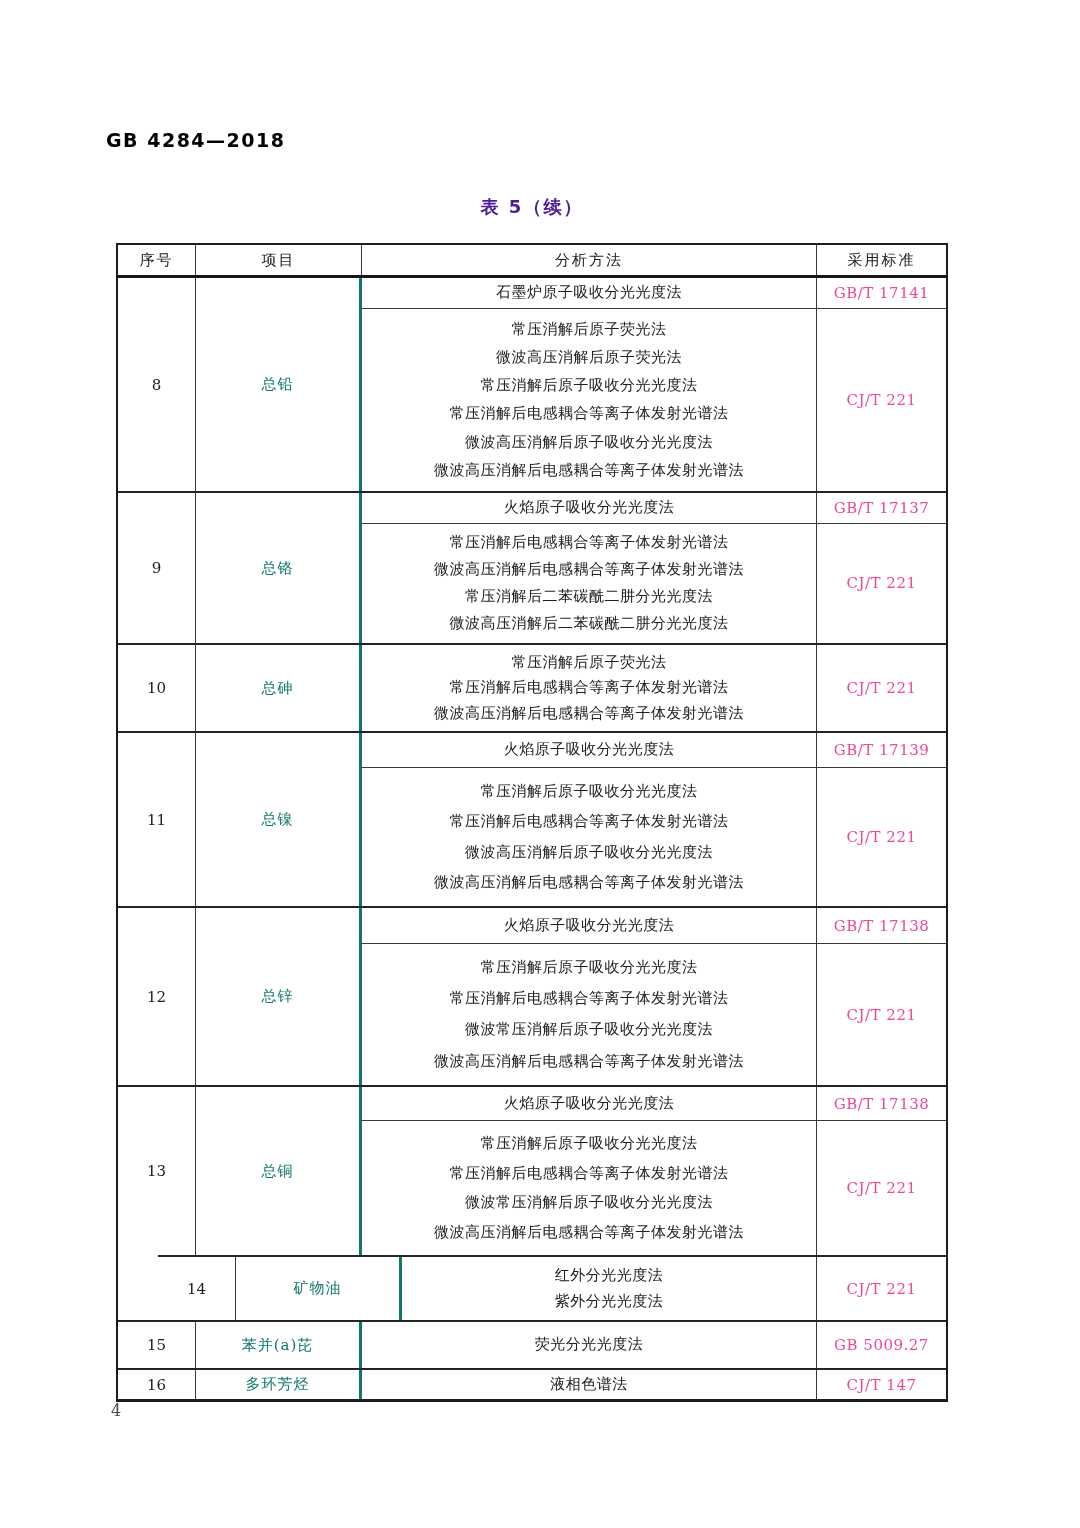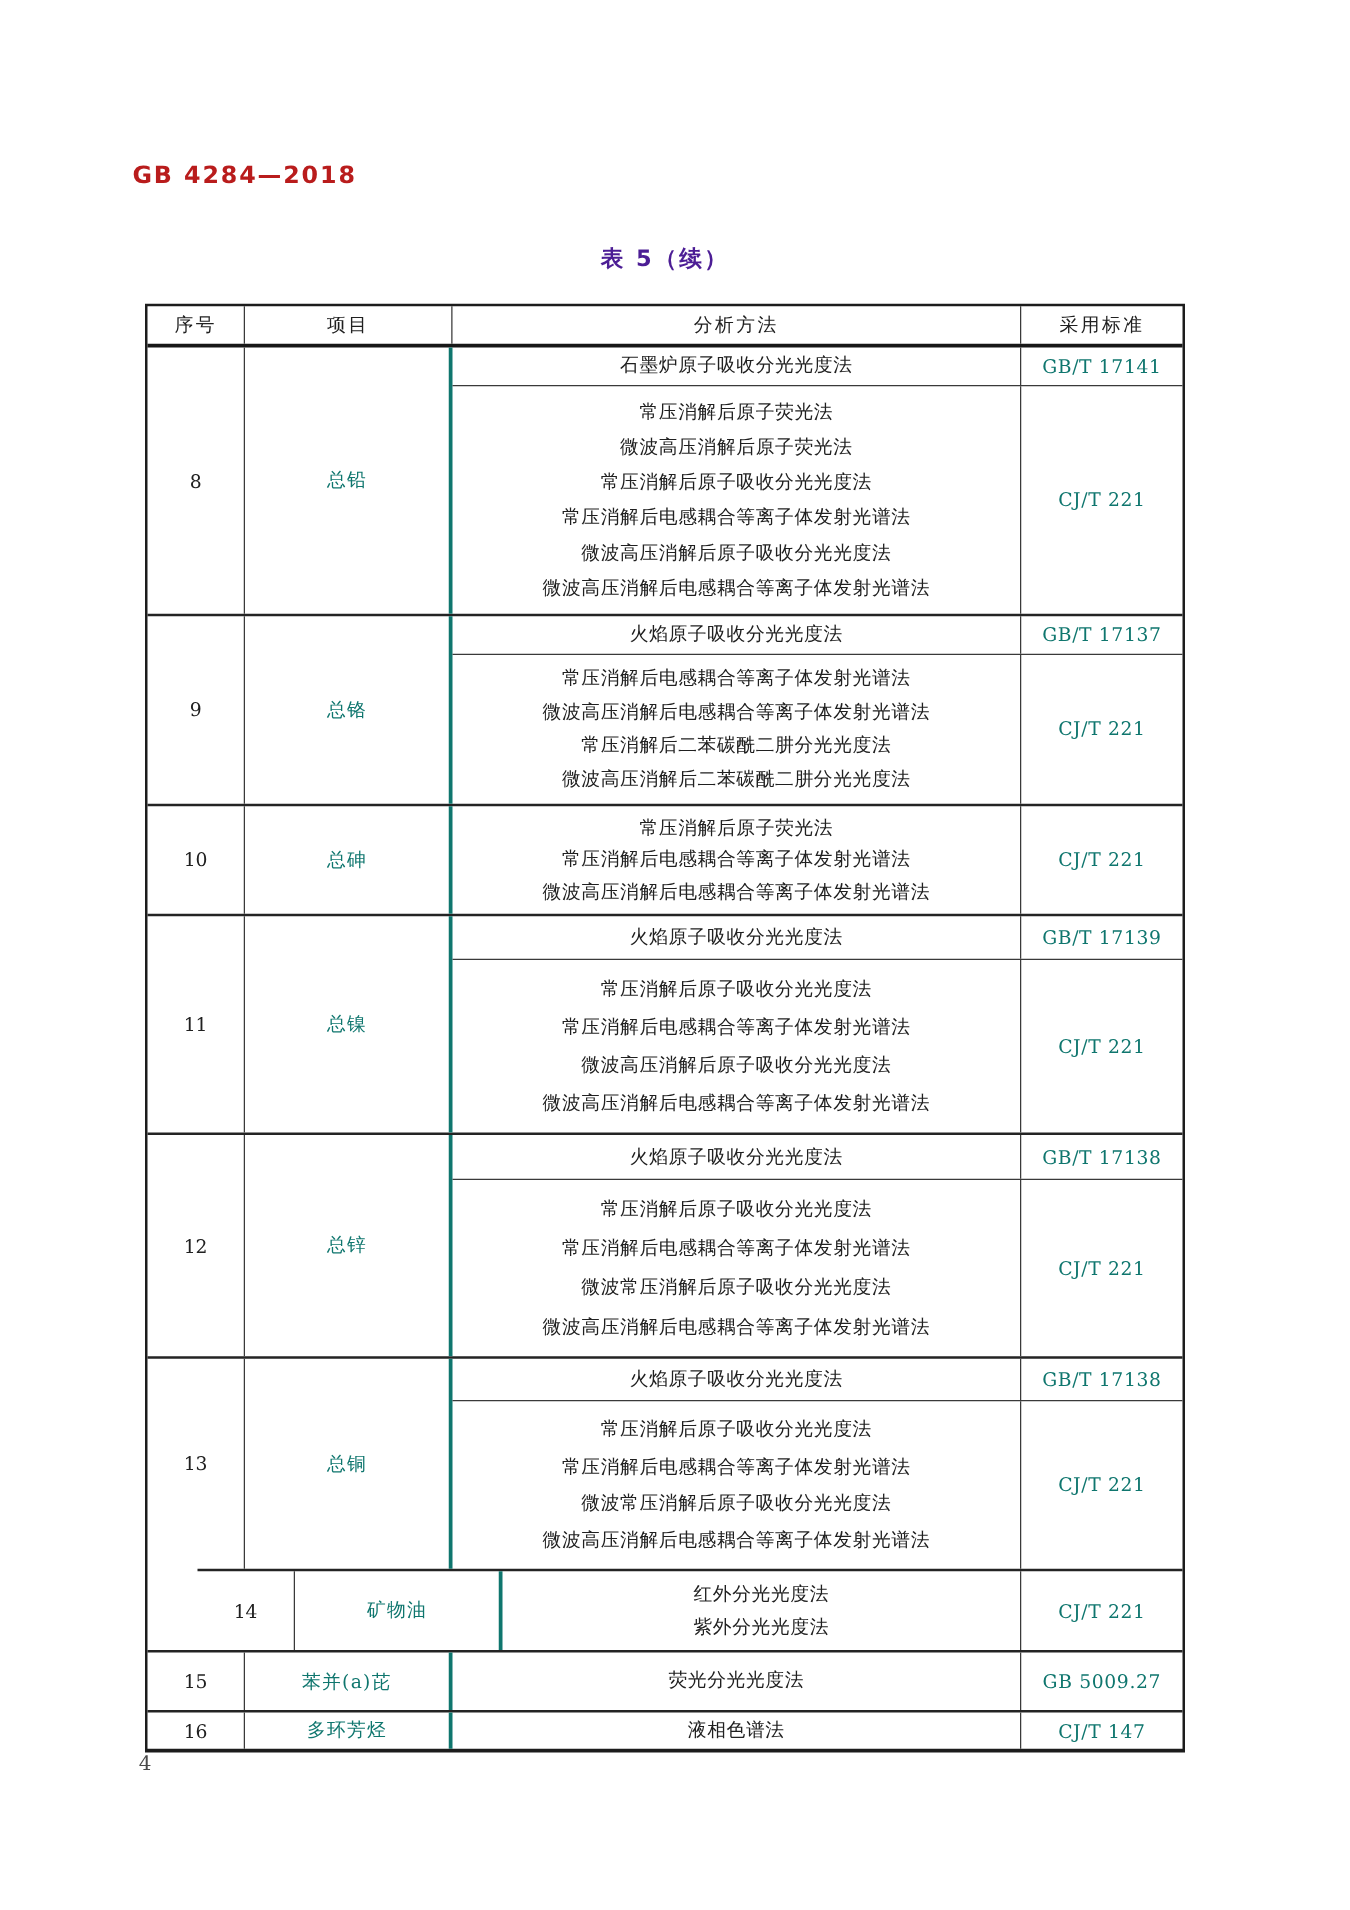--- a/index.html
+++ b/index.html
@@ -11,21 +11,21 @@
     position:relative;
   }
   .page {
     position:absolute; inset:0;
     background:#ffffff;
   }
   .doc-number {
     position:absolute; left:106px; top:129px;
     font-family:"DejaVu Sans","Liberation Sans",sans-serif;
     font-weight:700; font-size:19px; letter-spacing:1.5px;
-    color:#b91c1c;
+    color:#000000;
   }
   .table-title {
     position:absolute; left:116px; top:195px; width:832px;
     text-align:center;
     font-family:"DejaVu Sans","Liberation Sans",sans-serif;
     font-weight:700; font-size:18px; letter-spacing:2px;
     color:#4c1d95;
   }
   .std-table {
     position:absolute; left:116px; top:243px; width:832px;
@@ -68,21 +68,21 @@
     flex:1;
     display:flex; flex-direction:column;
     justify-content:space-evenly; align-items:center;
     text-align:center; padding:2px 6px;
   }
   .method-line { font-size:15px; line-height:1.3; color:#202020; letter-spacing:0.5px; }
   .standard {
     flex:0 0 130px; width:130px;
     border-left:1px solid #3a3a3a;
     display:flex; align-items:center; justify-content:center;
-    font-size:15px; color:#0f766e; letter-spacing:0.5px;
+    font-size:15px; color:#ec4899; letter-spacing:0.5px;
     text-align:center;
   }
   .page-number {
     position:absolute; left:111px; top:1401px;
     font-size:16px; color:#4a4a4a;
   }
 </style>
 </head>
 <body>
 

